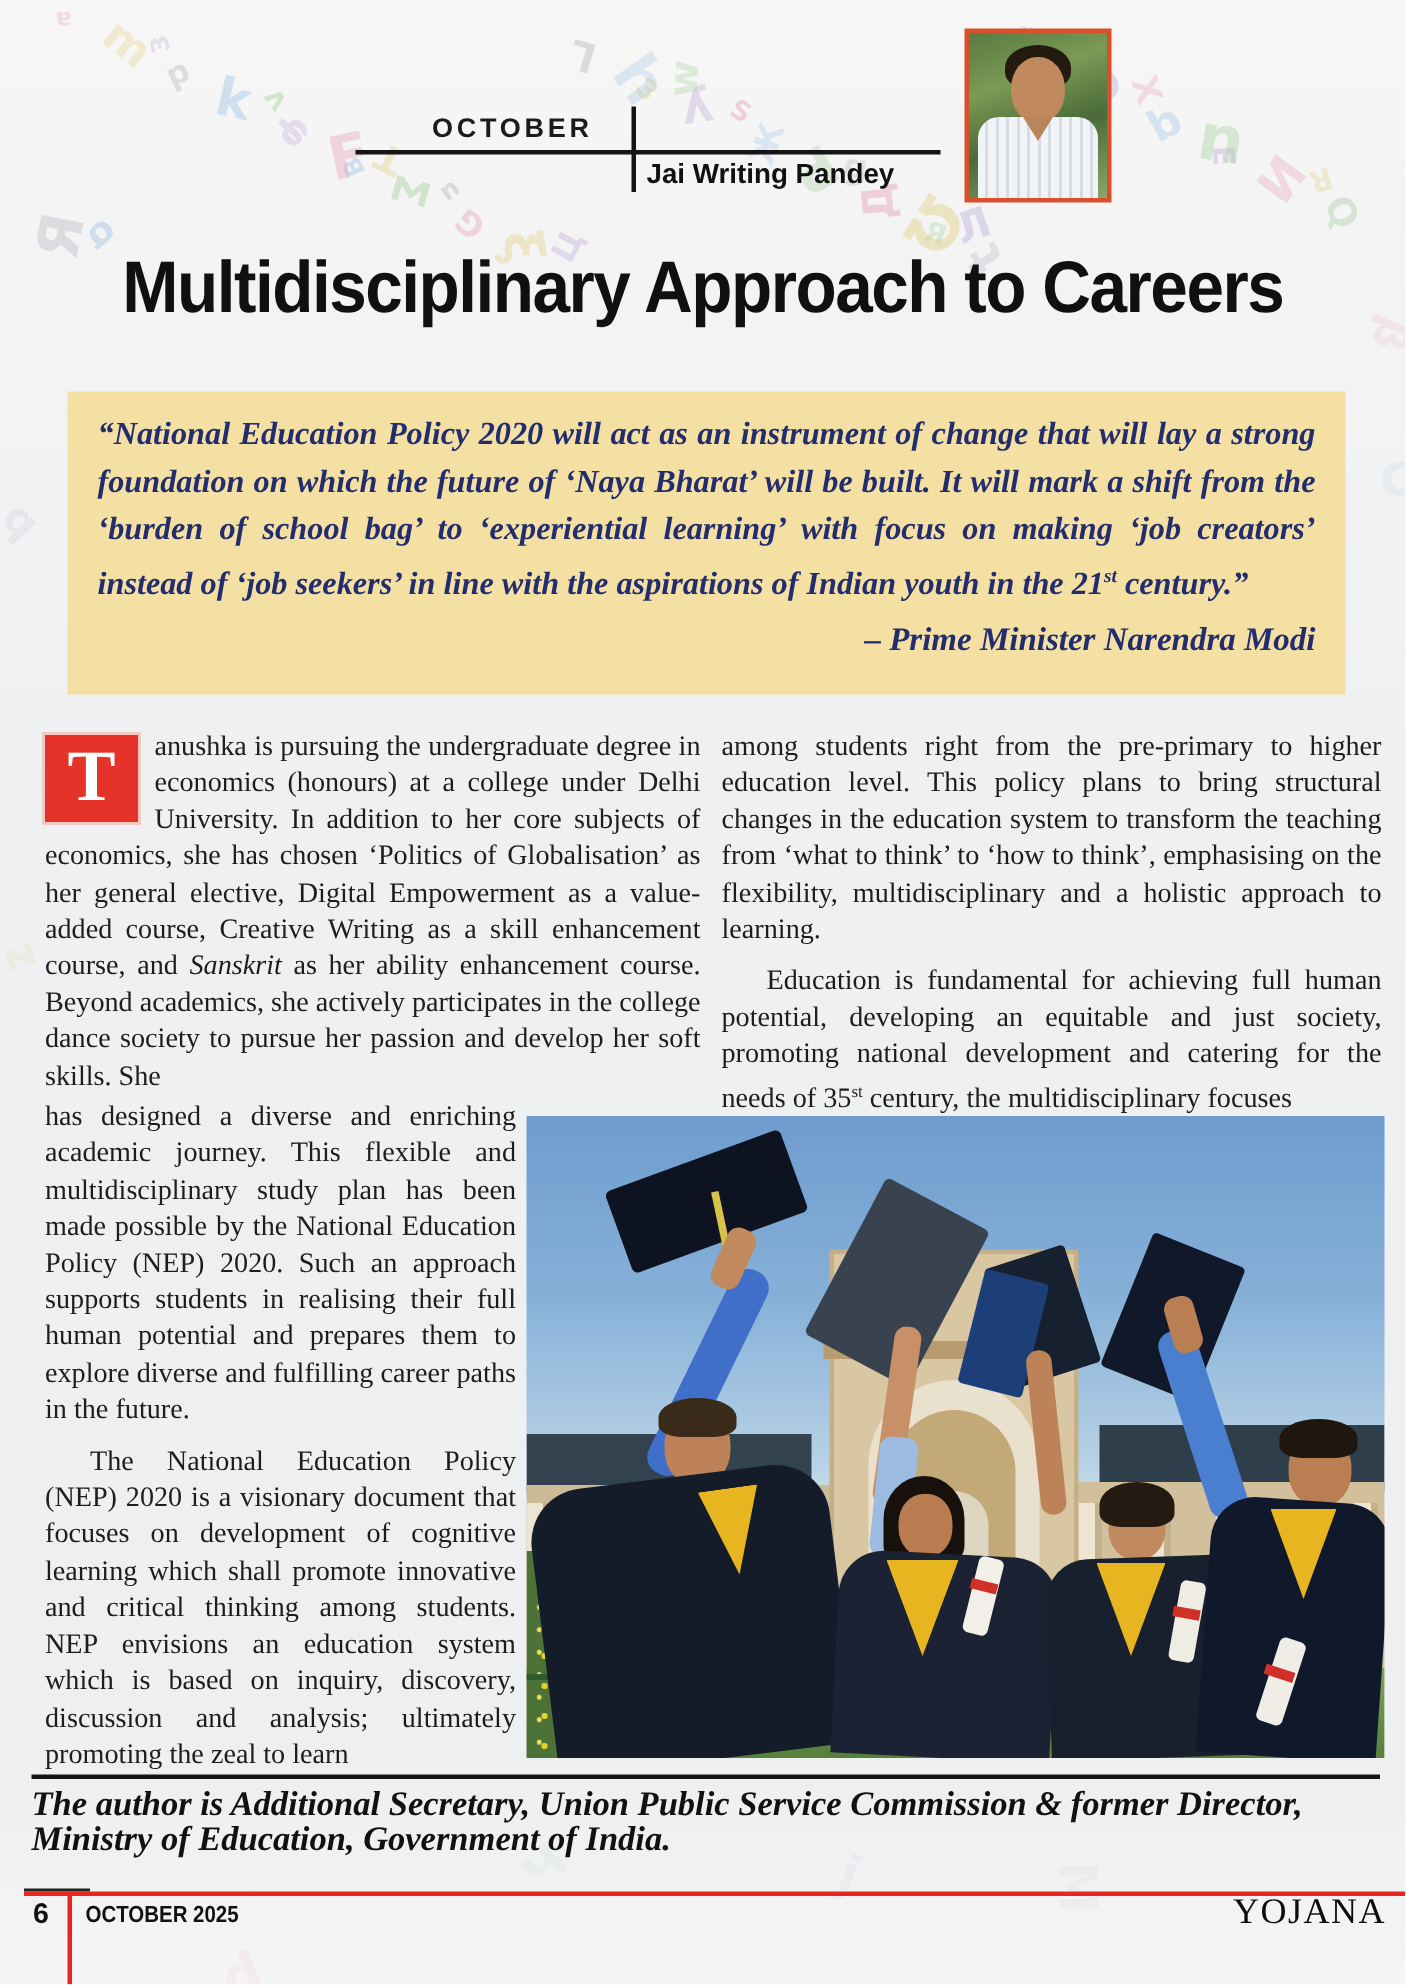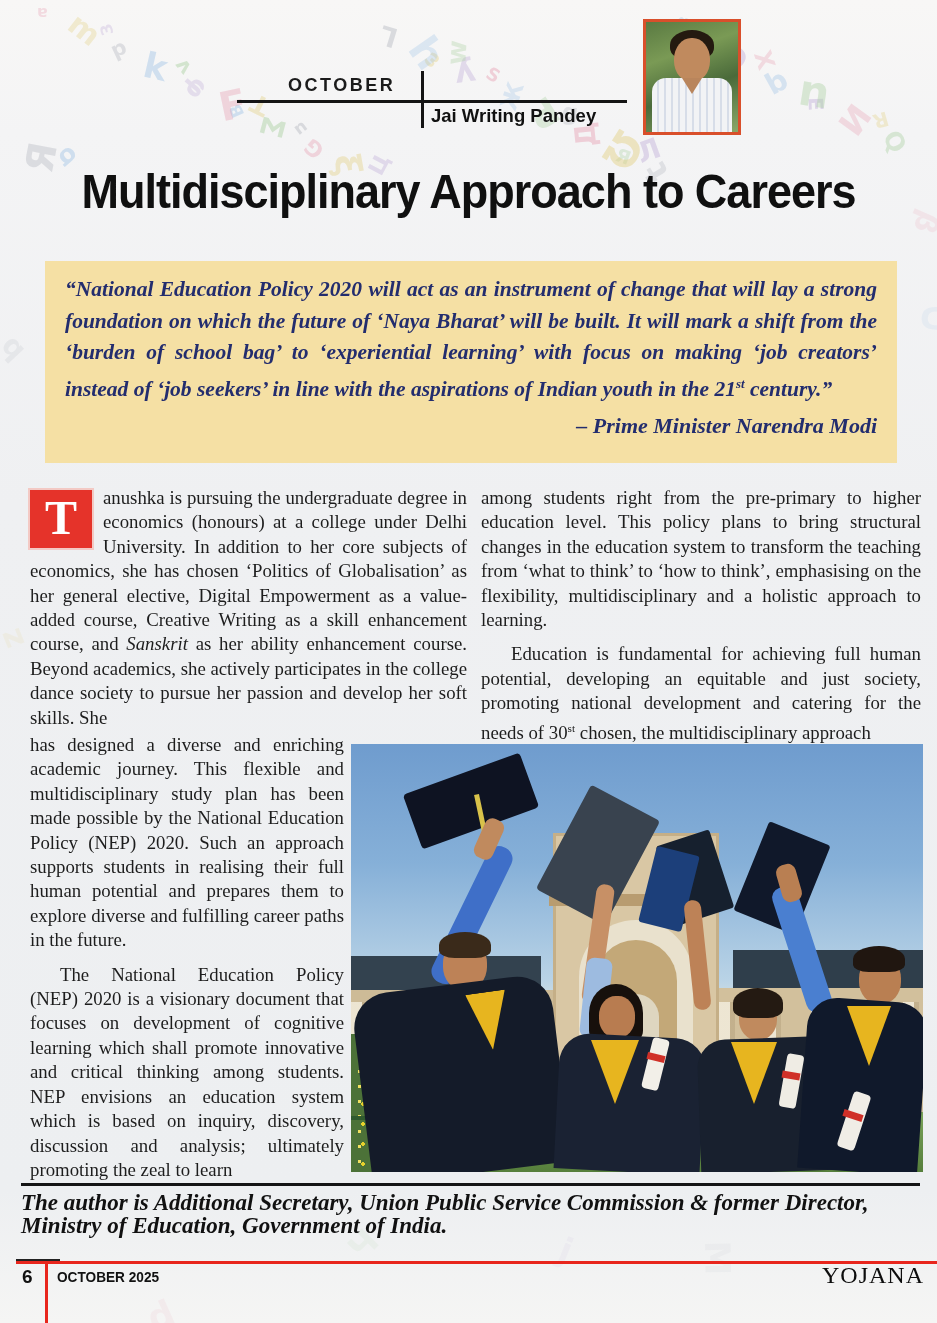--- a/index.html
+++ b/index.html
@@ -132,21 +132,21 @@
     <span class="dropcap">T</span><span>anushka is pursuing the undergraduate degree in economics (honours) at a college under Delhi University. In addition to her core subjects of economics, she has chosen ‘Politics of Globalisation’ as her general elective, Digital Empowerment as a value-added course, Creative Writing as a skill enhancement course, and </span><span class="ital">Sanskrit</span><span> as her ability enhancement course. Beyond academics, she actively participates in the college dance society to pursue her passion and develop her soft skills. She</span>
   </div>
 
   <div class="col col-left-narrow">
     <div>has designed a diverse and enriching academic journey. This flexible and multidisciplinary study plan has been made possible by the National Education Policy (NEP) 2020. Such an approach supports students in realising their full human potential and prepares them to explore diverse and fulfilling career paths in the future.</div>
     <div class="para-indent">The National Education Policy (NEP) 2020 is a visionary document that focuses on development of cognitive learning which shall promote innovative and critical thinking among students. NEP envisions an education system which is based on inquiry, discovery, discussion and analysis; ultimately promoting the zeal to learn</div>
   </div>
 
   <div class="col col-right">
     <div>among students right from the pre-primary to higher education level. This policy plans to bring structural changes in the education system to transform the teaching from ‘what to think’ to ‘how to think’, emphasising on the flexibility, multidisciplinary and a holistic approach to learning.</div>
-    <div class="para-indent"><span>Education is fundamental for achieving full human potential, developing an equitable and just society, promoting national development and catering for the needs of 30</span><sup>st</sup><span> chosen, the multidisciplinary approach</span></div>
+    <div class="para-indent"><span>Education is fundamental for achieving full human potential, developing an equitable and just society, promoting national development and catering for the needs of 35</span><sup>st</sup><span> century, the multidisciplinary focuses</span></div>
   </div>
 
   <div class="photo" title="Four graduates in dark gowns with yellow stoles raising their caps and holding diplomas in front of a college building">
 
     <div class="ph" style="left:0;top:212px;width:190px;height:40px;background:#33424f;"></div>
     <div class="ph" style="left:382px;top:206px;width:190px;height:44px;background:#2f3e4b;"></div>
     <div class="ph" style="left:0;top:246px;width:220px;height:136px;background:#cdbb97;"></div>
     <div class="ph" style="left:352px;top:244px;width:220px;height:138px;background:#d2c09c;"></div>
     <div class="ph" style="left:0;top:258px;width:572px;height:110px;background:repeating-linear-gradient(90deg,rgba(242,236,220,0.85) 0 11px,rgba(150,130,95,0.25) 11px 16px,transparent 16px 46px);"></div>
     <div class="ph" style="left:205px;top:92px;width:160px;height:290px;background:#d9c7a4;box-shadow:0 0 0 3px #c5af87;"></div>

